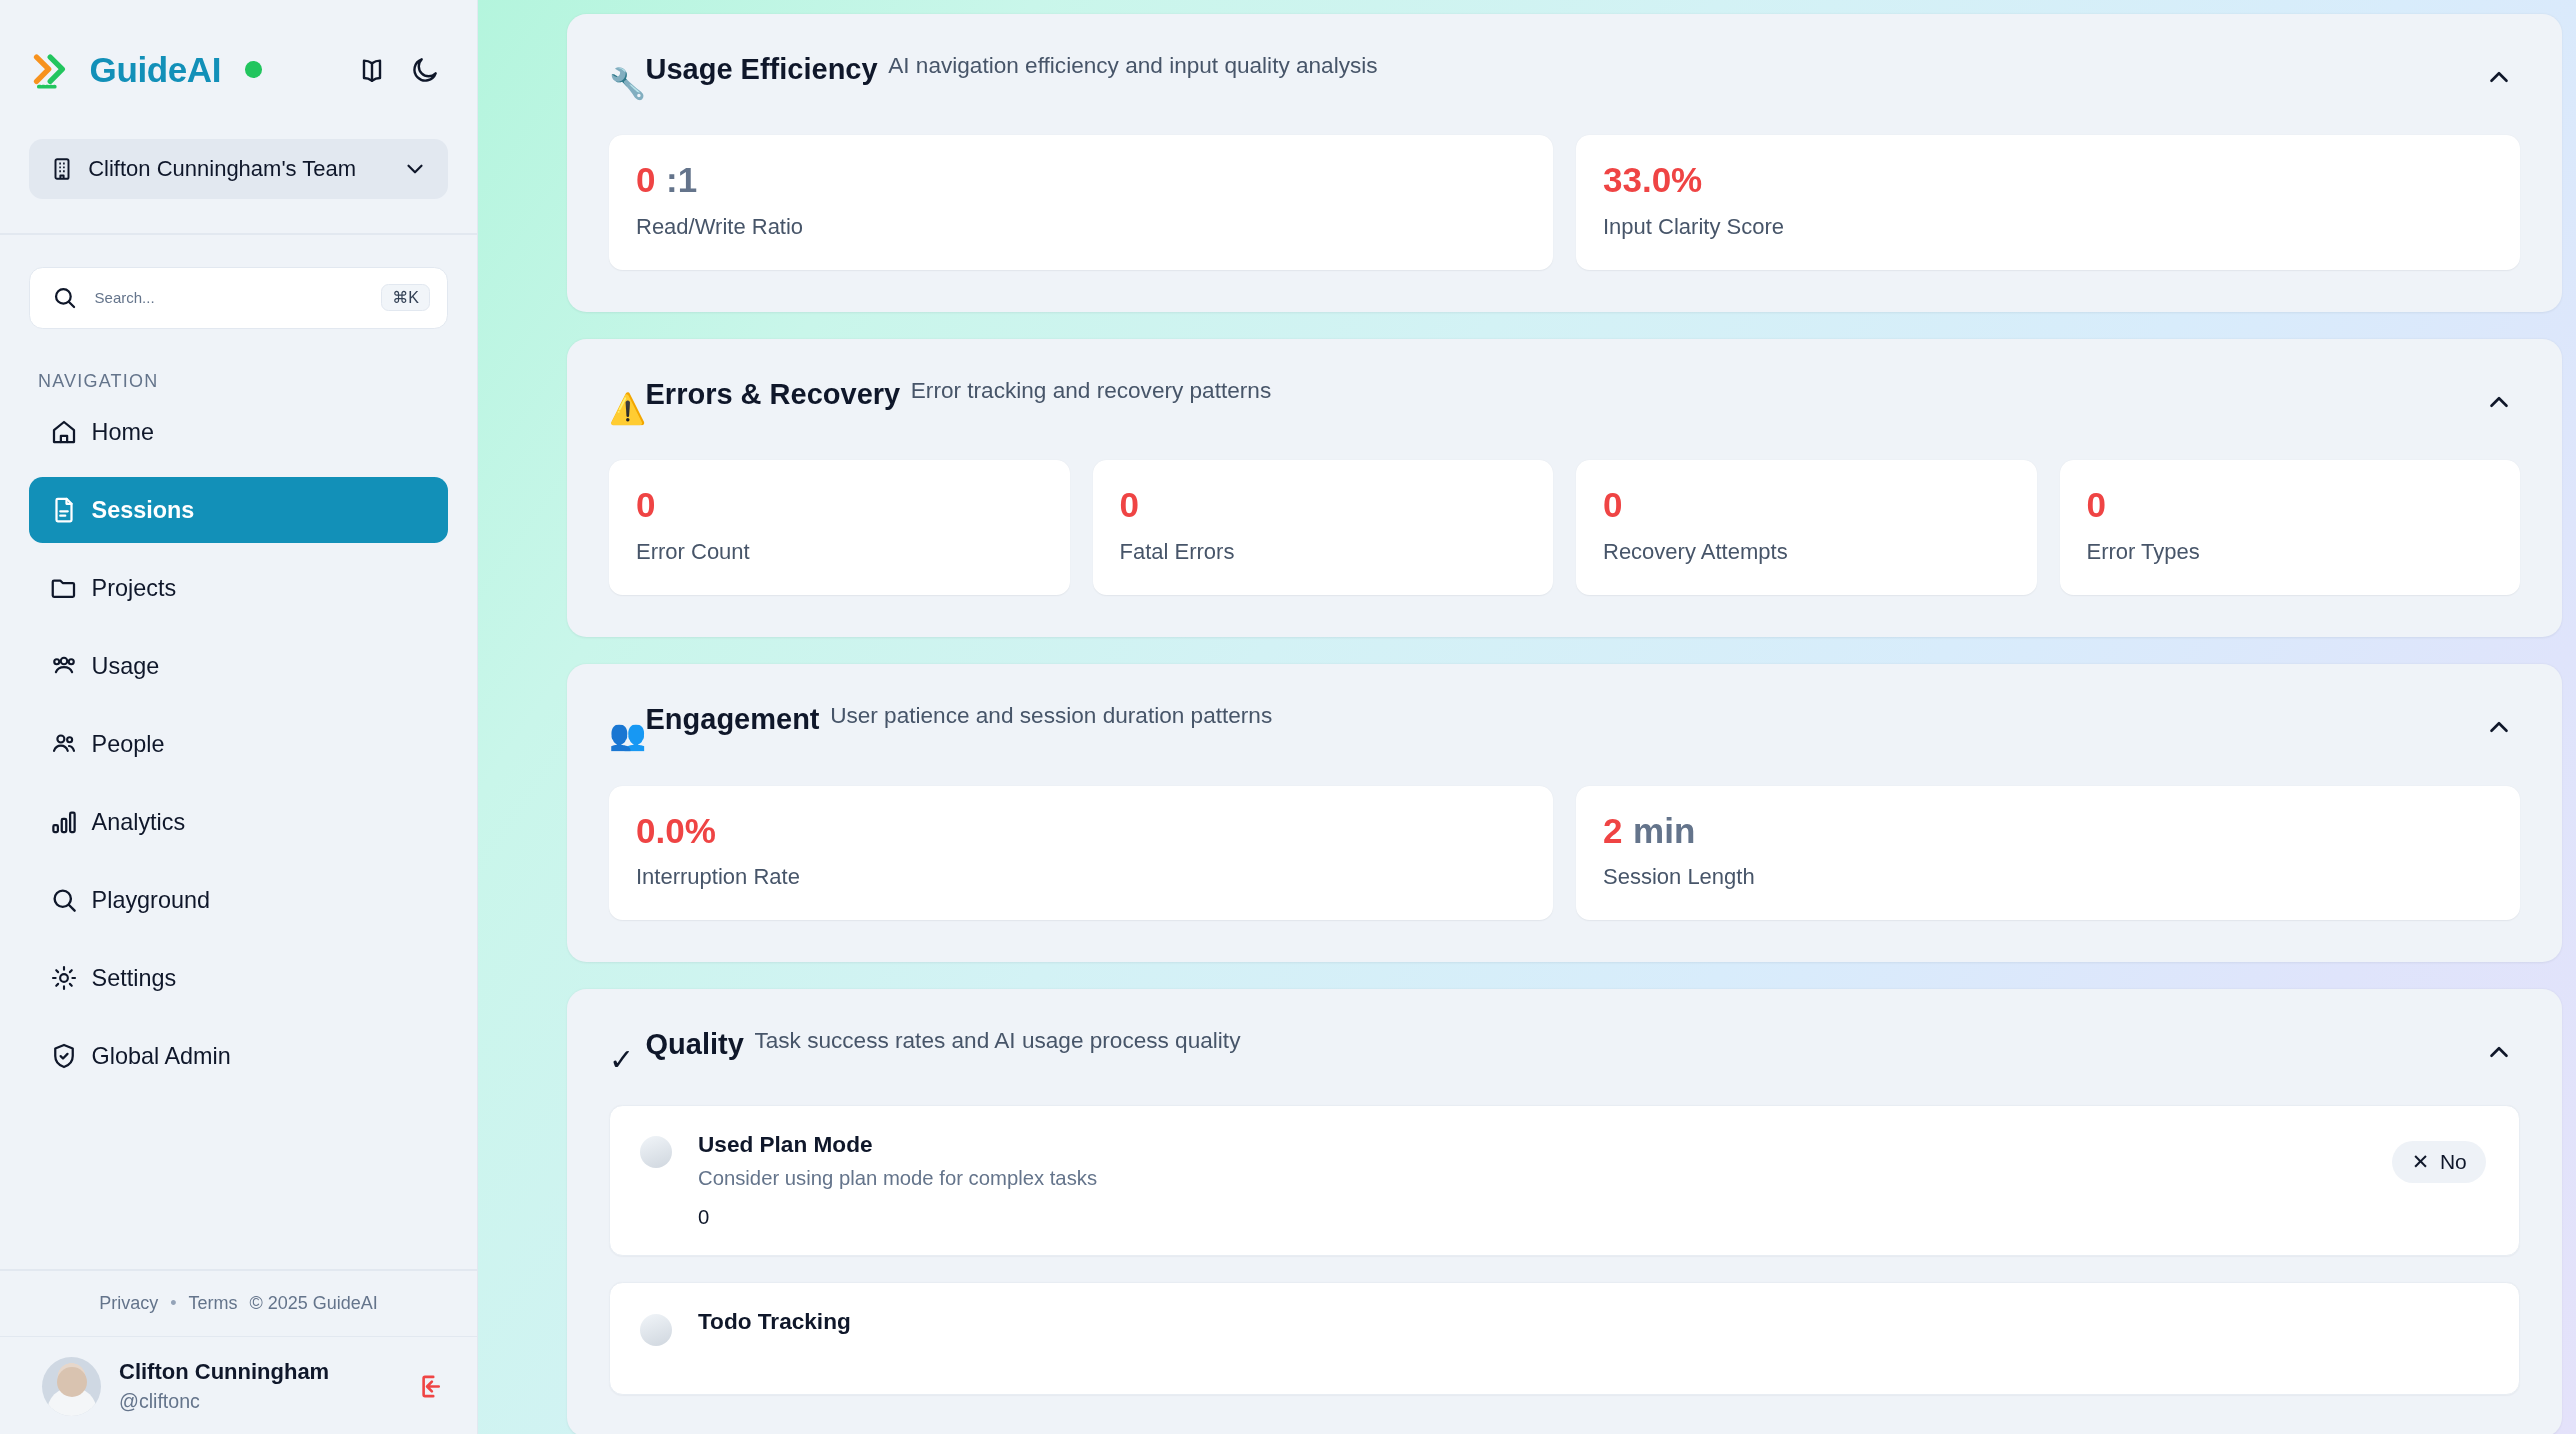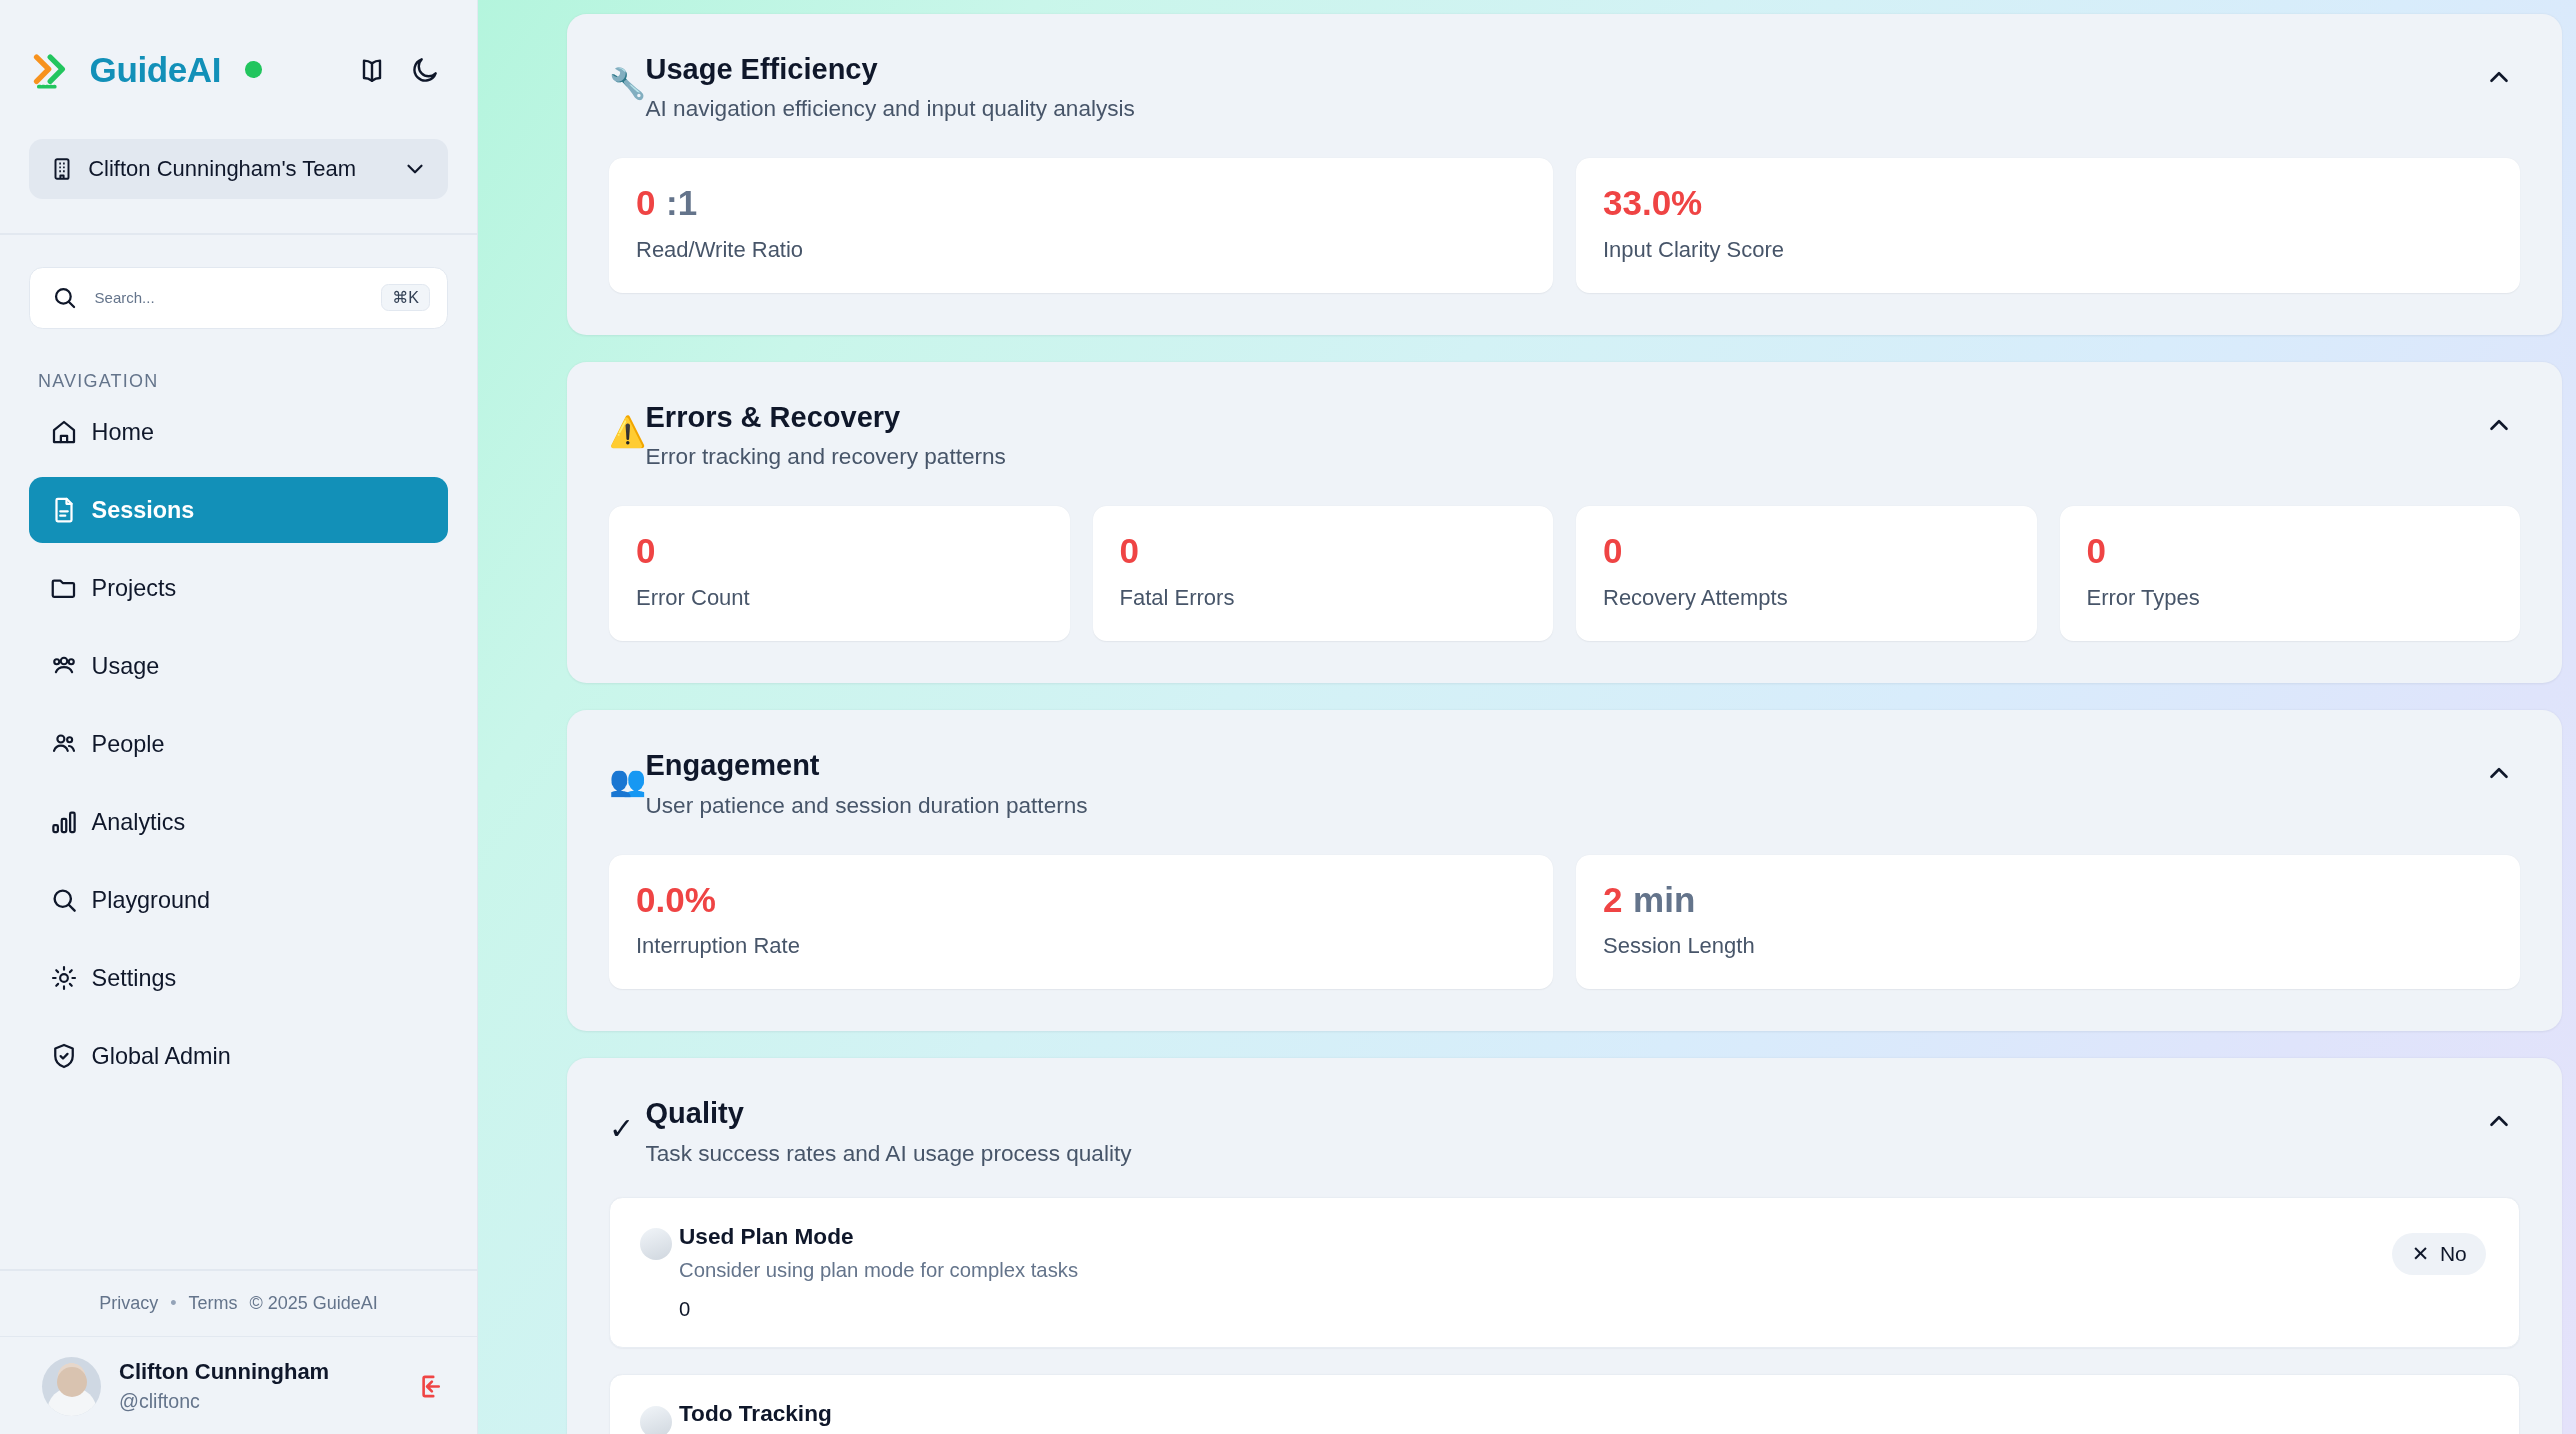--- a/index.html
+++ b/index.html
@@ -130,21 +130,21 @@
   .panel-head {
     display:flex; align-items:flex-start;
     padding:39px 42px 0 42px;
     position:relative;
   }
   .panel-emoji {
     font-size:30px; line-height:1; width:35px; flex:0 0 35px;
     margin-top:16.6px; margin-right:1.5px;
     font-family:"DejaVu Sans", sans-serif;
   }
-  .panel-titles { flex:1; display:flex; flex-direction:column; gap:10.6px; }
+  .panel-titles { flex:1; display:flex; flex-direction:row; gap:10.6px; }
   .panel-title { font-size:29px; font-weight:bold; color:#0f172a; }
   .panel-sub { font-size:22.6px; color:#475569; }
   .collapse-btn {
     width:42px; height:42px; flex:0 0 42px;
     display:flex; align-items:center; justify-content:center;
     margin-top:3px;
   }
   .collapse-btn svg { width:30px; height:30px; }
 
   .metric-grid { display:flex; gap:22.6px; padding:36px 42px 42px 42px; }
@@ -156,21 +156,21 @@
     display:flex; flex-direction:column; justify-content:center; gap:16.6px;
   }
   .metric-value { font-size:35px; font-weight:bold; color:#ef4444; line-height:1; }
   .metric-value .unit { color:#64748b; font-weight:bold; margin-left:10.6px; }
   .metric-label { font-size:22px; color:#475569; }
 
   .check-list { padding:30px 42px 42px 42px; display:flex; flex-direction:column; gap:26px; }
   .check-card {
     background:#ffffff; border:1.5px solid #e8edf3; border-radius:13.6px;
     padding:26px 33px 26px 30px;
-    display:flex; align-items:flex-start; gap:7px;
+    display:flex; align-items:flex-start; gap:26px;
     box-shadow:0 0.8px 1.5px rgba(15,23,42,.04);
     min-height:113px;
   }
   .check-bullet {
     width:32px; height:32px; flex:0 0 32px; border-radius:50%;
     background:linear-gradient(160deg,#f1f5f9,#cfd6de);
     margin-top:4.5px;
   }
   .check-body { flex:1; display:flex; flex-direction:column; gap:9px; }
   .check-title { font-size:22.6px; font-weight:bold; color:#0f172a; }

